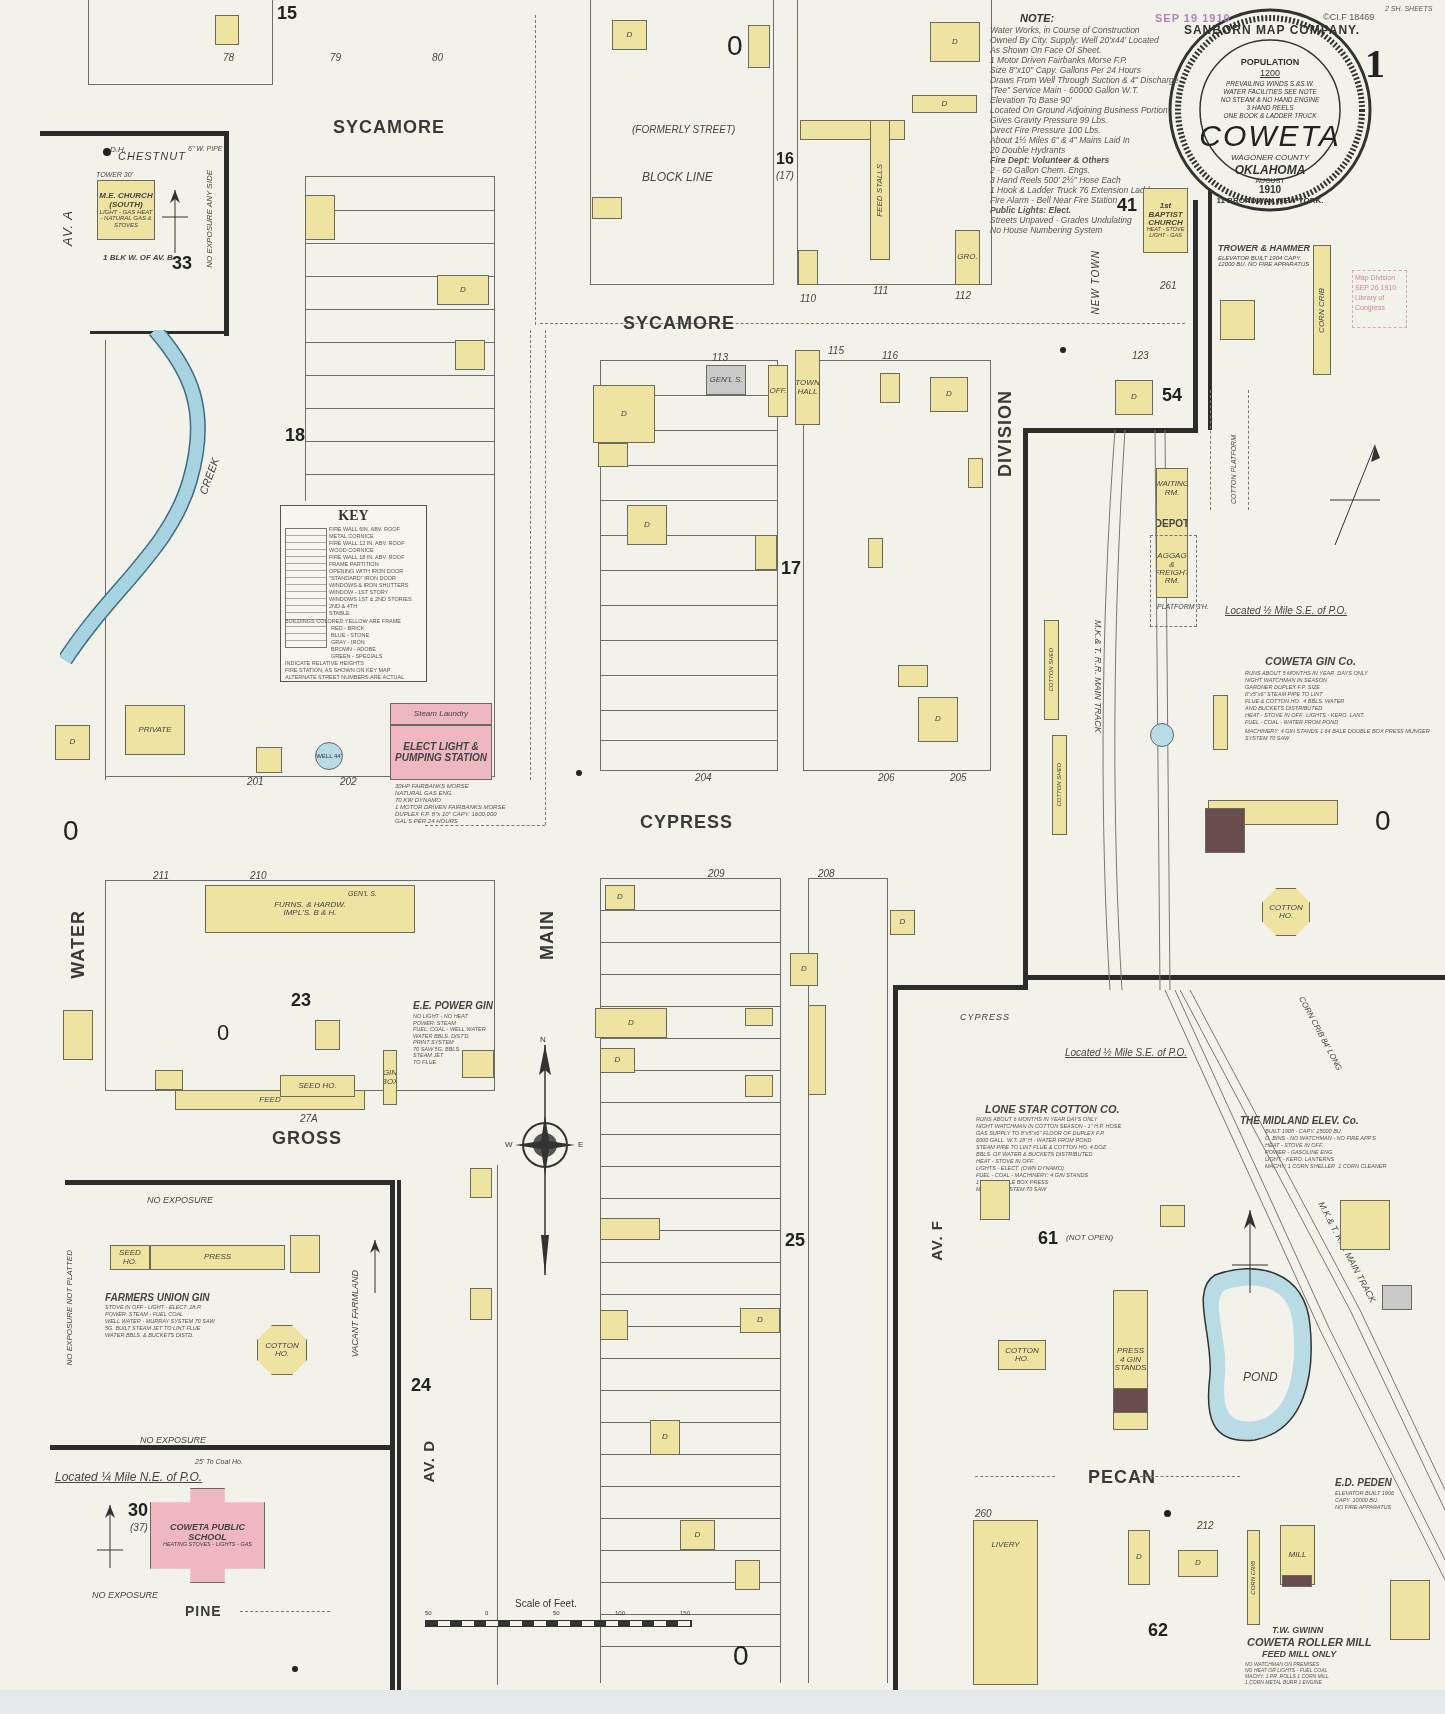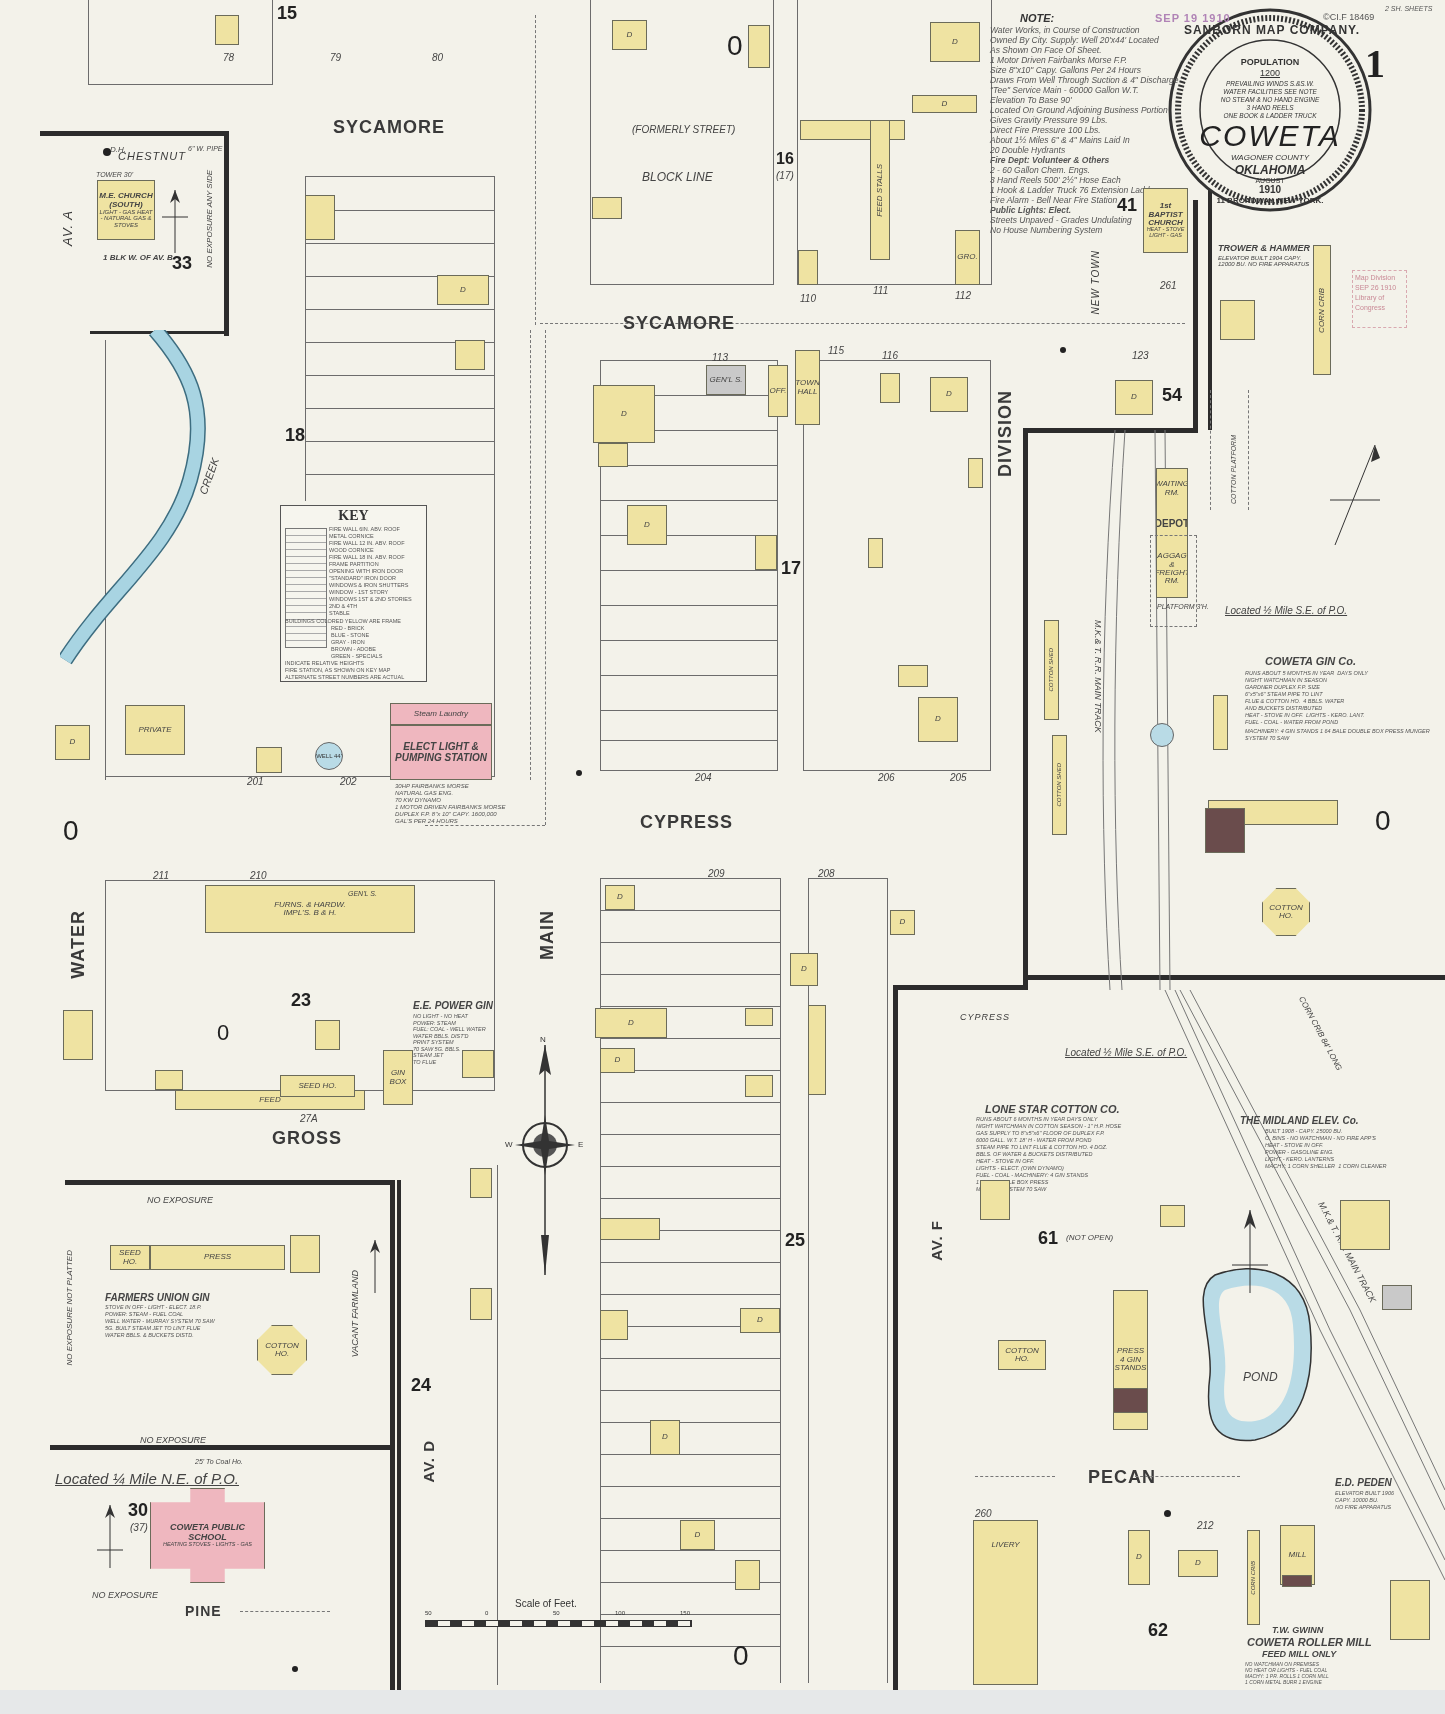--- a/index.html
+++ b/index.html
@@ -414,21 +414,21 @@
 PRINT SYSTEM
 70 SAW 5G. BBLS.
 STEAM JET
 TO FLUE</div>
   <div class="bld" style="left:175px;top:1090px;width:190px;height:20px;">
     <span>FEED</span>
   </div>
   <div class="bld" style="left:280px;top:1075px;width:75px;height:22px;">
     <span>SEED HO.</span>
   </div>
-  <div class="bld" style="left:383px;top:1050px;width:30px;height:55px;">
+  <div class="bld" style="left:383px;top:1050px;width:14px;height:55px;">
     <span>GIN BOX</span>
   </div>
   <div class="bld" style="left:462px;top:1050px;width:32px;height:28px;"></div>
   <div class="bld" style="left:155px;top:1070px;width:28px;height:20px;"></div>
   <div class="bld" style="left:63px;top:1010px;width:30px;height:50px;"></div>
   <div class="bld" style="left:315px;top:1020px;width:25px;height:30px;"></div>
 
   <div class="bld" style="left:110px;top:1245px;width:40px;height:25px;">
     <span>SEED HO.</span>
   </div>
@@ -444,21 +444,21 @@
 WATER BBLS. &amp; BUCKETS DISTD.</div>
   <div class="bld" style="left:257px;top:1325px;width:50px;height:50px;clip-path:polygon(30% 0,70% 0,100% 30%,100% 70%,70% 100%,30% 100%,0 70%,0 30%);">
     <span>COTTON HO.</span>
   </div>
   <div class="lbl" style="left:350px;top:1270px;writing-mode:vertical-rl;transform:rotate(180deg);font-size:9px;">VACANT FARMLAND</div>
   <div class="lbl" style="left:147px;top:1195px;font-size:9px;">NO EXPOSURE</div>
   <div class="lbl" style="left:140px;top:1435px;font-size:9px;">NO EXPOSURE</div>
   <div class="lbl" style="left:92px;top:1590px;font-size:9px;">NO EXPOSURE</div>
   <div class="lbl" style="left:65px;top:1250px;writing-mode:vertical-rl;transform:rotate(180deg);font-size:8px;">NO EXPOSURE  NOT PLATTED</div>
 
-  <div class="lbl" style="left:55px;top:1470px;font-size:15px;text-decoration:underline;">Located ¼ Mile N.E. of P.O.</div>
+  <div class="lbl" style="left:55px;top:1470px;font-size:12px;text-decoration:underline;">Located ¼ Mile N.E. of P.O.</div>
   <div class="lbl" style="left:195px;top:1458px;font-size:7px;">25' To Coal Ho.</div>
   <div class="bld pink" style="left:150px;top:1488px;width:115px;height:95px;clip-path:polygon(35% 0,65% 0,65% 15%,100% 15%,100% 85%,65% 85%,65% 100%,35% 100%,35% 85%,0 85%,0 15%,35% 15%);flex-direction:column;">
     <span style="font-weight:bold;font-size:9px;">COWETA PUBLIC SCHOOL</span>
     <span style="font-size:5.5px;">HEATING STOVES - LIGHTS - GAS</span>
   </div>
 
   <div class="bld" style="left:605px;top:885px;width:30px;height:25px;">D</div>
   <div class="bld" style="left:595px;top:1008px;width:72px;height:30px;">D</div>
   <div class="bld" style="left:600px;top:1048px;width:35px;height:25px;">D</div>
   <div class="bld" style="left:745px;top:1008px;width:28px;height:18px;"></div>

